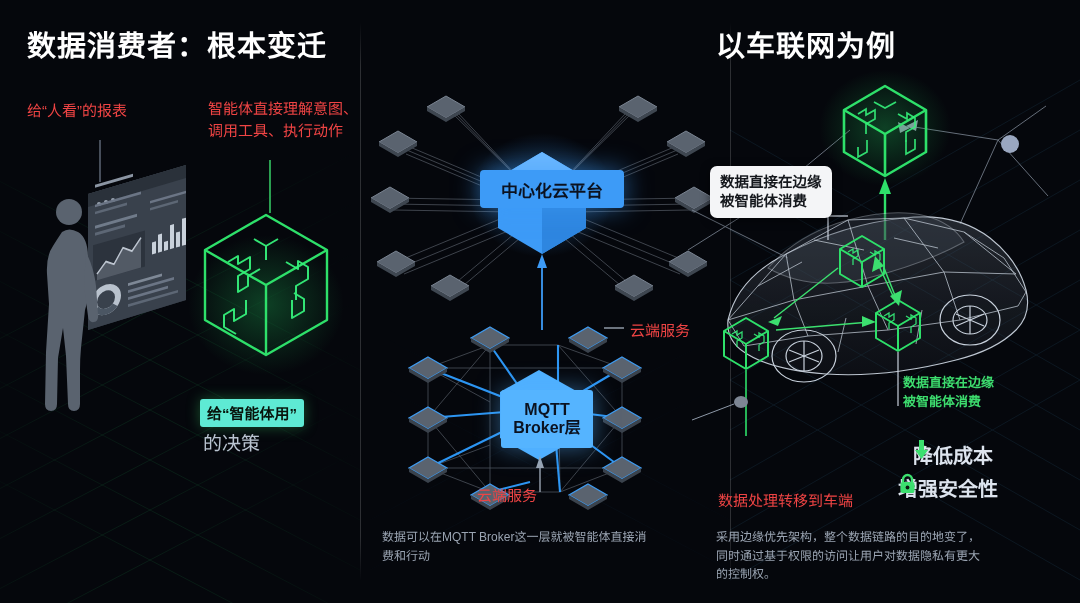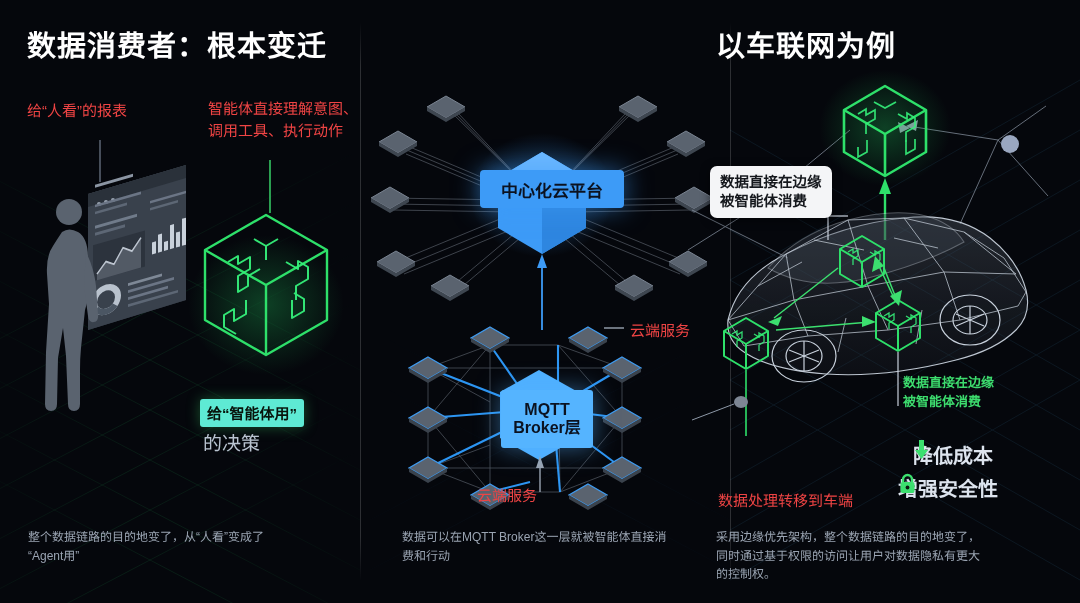--- a/index.html
+++ b/index.html
@@ -234,22 +234,20 @@
           <path d="M254 239 l12 7 l12 -7"></path>
           <path d="M266 246 l0 14"></path>
         </g>
       </g>
     </svg>
 
 
     <div class="badge" style="left:200px;top:399px;">给“智能体用”</div>
     <div class="badge-sub" style="left:203px;top:428px;">的决策</div>
 
-    <div class="caption" style="left:28px;top:528px;width:310px;">整个数据链路的目的地变了，从“人看”变成了
-“Agent用”</div>
   </div>
 
   <div class="col col2">
 
 
     <svg width="370" height="603" class="nolink">
 
       <ellipse cx="182" cy="195" rx="72" ry="62" fill="url(#glowBlue)"></ellipse>
 
       <g stroke="#9aa4b2" stroke-width=".7" opacity=".55" fill="none">
@@ -441,21 +439,21 @@
     <div class="chip chip-cloud" style="left:120px;top:170px;width:126px;height:30px;">中心化云平台</div>
 
     <div class="chip chip-mqtt" style="left:141px;top:390px;width:76px;height:48px;flex-direction:column;">
       <span>MQTT</span>
       <span>Broker层</span>
     </div>
 
     <div class="lbl" style="left:270px;top:320px;">云端服务</div>
     <div class="lbl" style="left:117px;top:485px;">云端服务</div>
 
-    <div class="caption" style="left:22px;top:528px;width:330px;margin-left:20px;">数据可以在MQTT Broker这一层就被智能体直接消
+    <div class="caption" style="left:22px;top:528px;width:330px;">数据可以在MQTT Broker这一层就被智能体直接消
 费和行动</div>
   </div>
 
   <div class="col col3">
 
     <h1 class="title t3">以车联网为例</h1>
 
     <svg width="350" height="603" class="nolink">
 
       <g stroke="#8e99a8" stroke-width="1" opacity=".7" fill="none">

